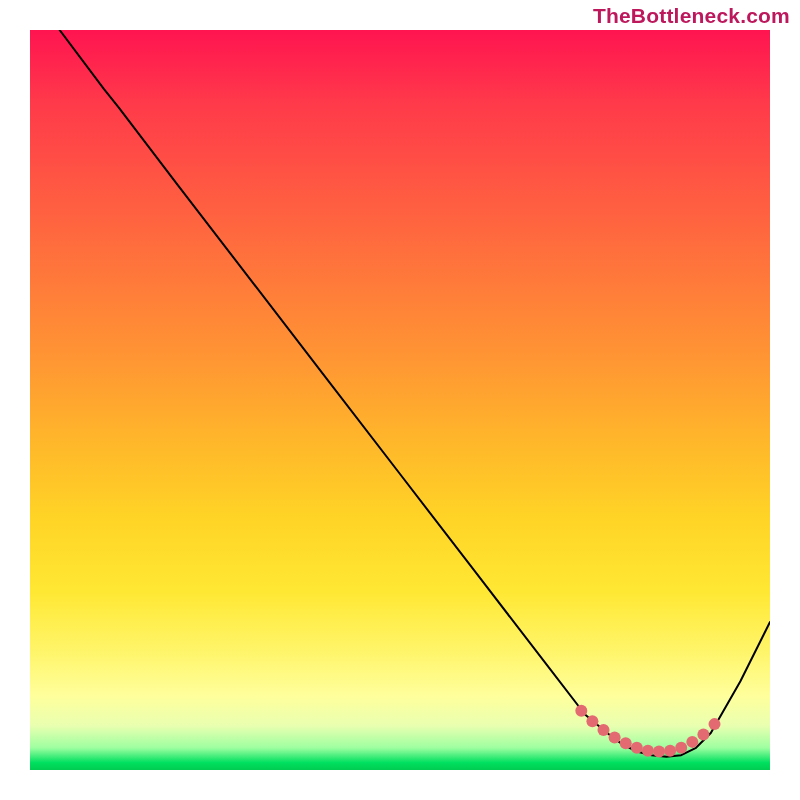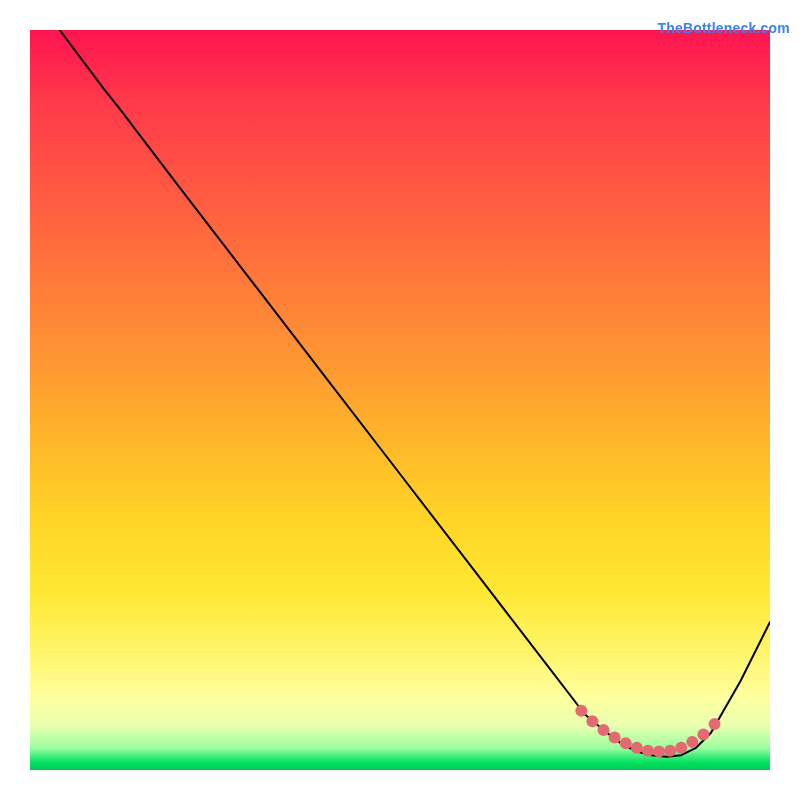--- a/index.html
+++ b/index.html
@@ -11,25 +11,25 @@
     background: #ffffff;
   }
   .canvas {
     position: relative;
     width: 800px;
     height: 800px;
     background: #ffffff;
   }
   .watermark {
     position: absolute;
-    top: 20px;
+    top: 4px;
     right: 10px;
-    font-size: 14px;
+    font-size: 21px;
     font-weight: 600;
-    color: #3b82f6;
+    color: #be185d;
     letter-spacing: 0.2px;
     z-index: 10;
   }
   .plot-area {
     position: absolute;
     left: 30px;
     top: 30px;
     width: 740px;
     height: 740px;
     overflow: hidden;

